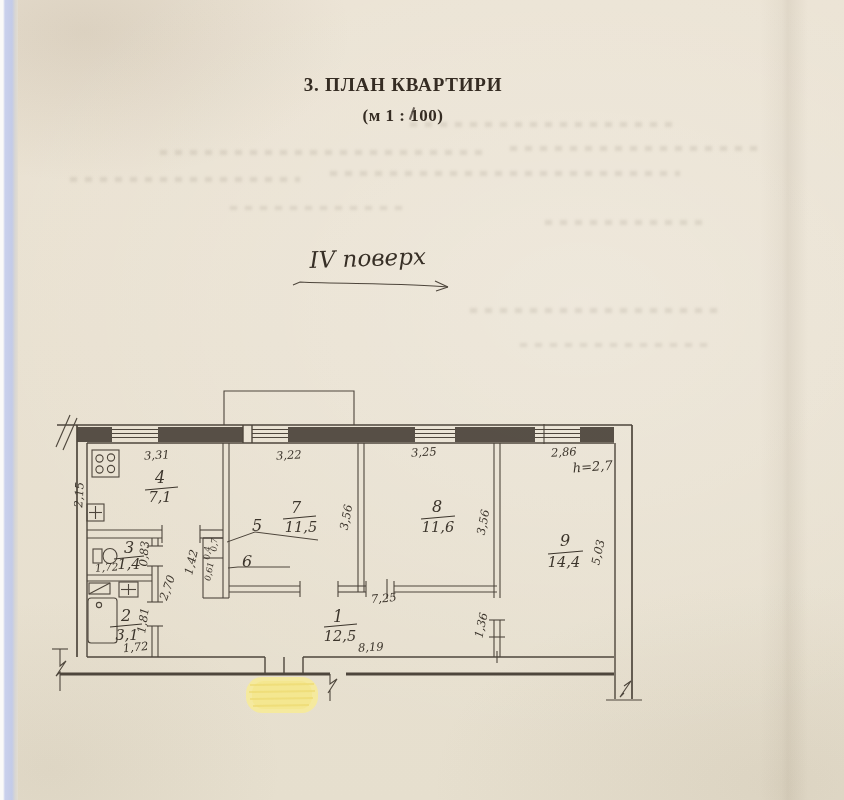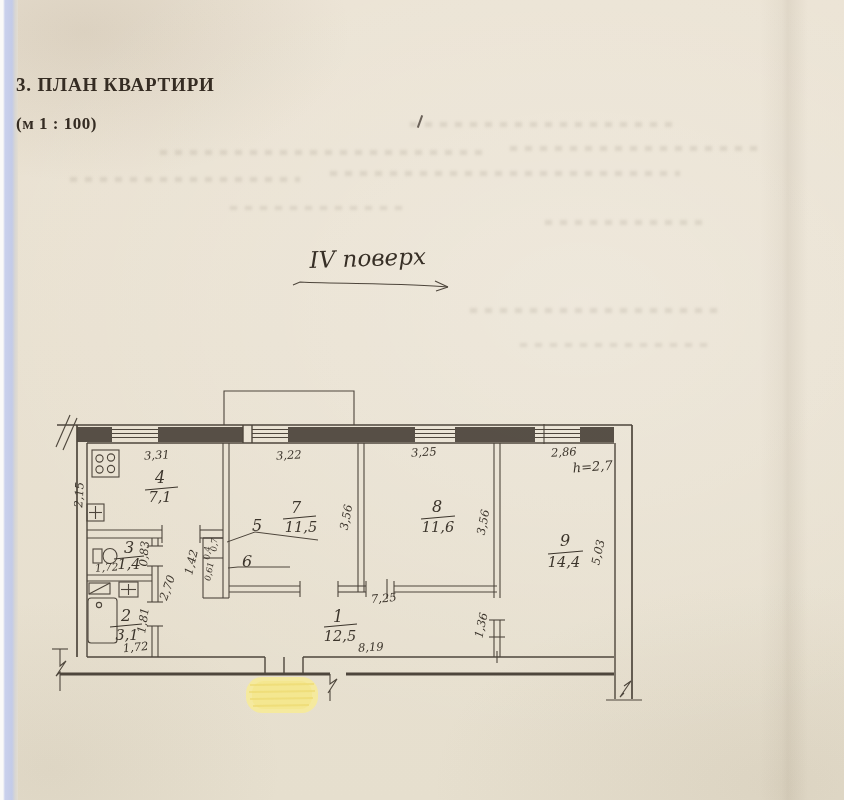--- a/index.html
+++ b/index.html
@@ -12,23 +12,23 @@
     background:
       radial-gradient(120% 90% at 68% 38%, rgba(255,255,255,.22), rgba(255,255,255,0) 62%),
       radial-gradient(45% 26% at 8% 4%, rgba(140,118,92,.16), rgba(140,118,92,0) 72%),
       radial-gradient(60% 36% at 92% 98%, rgba(148,132,105,.12), rgba(148,132,105,0) 70%),
       radial-gradient(40% 30% at 4% 96%, rgba(148,132,105,.10), rgba(148,132,105,0) 70%),
       linear-gradient(180deg,#ebe3d4 0%,#e9e1d1 42%,#e6dfce 100%);}
   .crease{position:absolute;left:742px;top:0;width:48px;height:100%;
     background:linear-gradient(90deg,rgba(115,98,75,0),rgba(115,98,75,.05) 45%,rgba(115,98,75,.10) 58%,rgba(115,98,75,0));}
   .smudge{position:absolute;height:5px;filter:blur(1.5px);opacity:.5;
     background:repeating-linear-gradient(90deg,rgba(125,112,96,.30) 0 7px,rgba(125,112,96,0) 7px 15px);}
-  .title-block{position:absolute;left:16px;top:74px;width:790px;text-align:left;color:#352c23;}
+  .title-block{position:absolute;left:8px;top:74px;width:790px;text-align:center;color:#352c23;}
   .title-line{font-size:19px;font-weight:bold;letter-spacing:.8px;font-family:"Liberation Serif",serif;}
-  .subtitle{position:relative;font-size:17px;font-weight:bold;margin-top:18px;letter-spacing:.5px;}
+  .subtitle{position:relative;font-size:17px;font-weight:bold;margin-top:10px;letter-spacing:.5px;}
   .scale-stroke{position:absolute;left:50%;margin-left:8px;top:1px;width:2px;height:13px;
     background:#4a4038;transform:rotate(20deg);opacity:.8;}
   svg.plan{position:absolute;left:0;top:0;}
   svg .ink{stroke:#4e463c;fill:none;stroke-width:1.4;stroke-linecap:butt;}
   svg .thick{stroke-width:1.7;}
   svg .heavy{stroke-width:3;}
   svg .thin{stroke-width:1.1;}
   svg .pier{fill:#4b443b;opacity:.93;stroke:none;}
   svg text{font-family:"DejaVu Serif",serif;font-style:italic;fill:#3c352c;}
   svg .rnum{font-size:16px;text-anchor:middle;}

